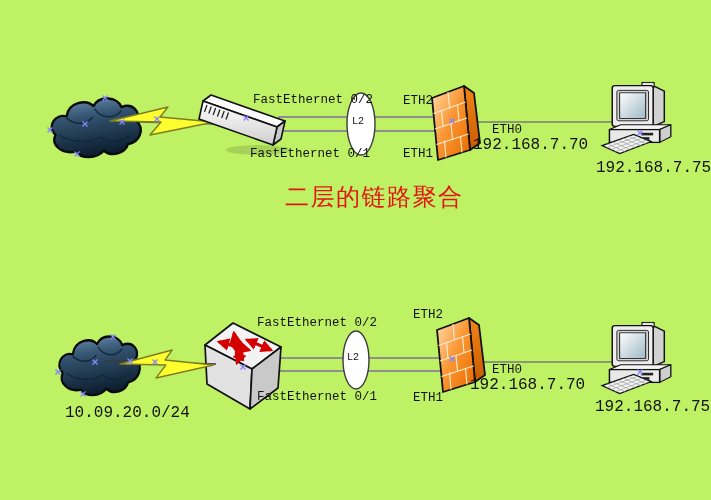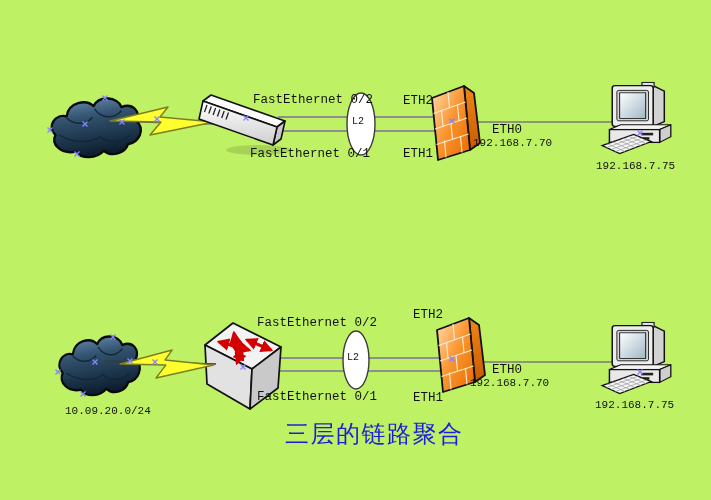--- a/index.html
+++ b/index.html
@@ -1,20 +1,20 @@
 <!DOCTYPE html>
 <html><head>
 <meta charset="utf-8">
 <style>
   html,body{margin:0;padding:0;background:#ffffff;}
   .canvas{position:relative;width:711px;height:500px;background:#bef264;overflow:hidden;
           font-family:Liberation Mono, monospace;}
   .shapes{position:absolute;left:0;top:0;width:711px;height:500px;}
   .lbl{position:absolute;font-size:12.5px;color:#121212;white-space:nowrap;line-height:1.1;}
-  .ip{font-size:11px;}
+  .ip{font-size:16px;}
   .l2tag{font-size:10px;}
   .title{position:absolute;font-size:24px;letter-spacing:1.5px;white-space:nowrap;line-height:1.05;}
   .title-red{color:#e41414;}
   .title-blue{color:#1c1ce0;}
 </style>
 </head>
 <body>
 
 <div class="canvas">
 
@@ -158,25 +158,25 @@
 </svg>
 
 <div class="lbl" style="left:253px;top:94px;">FastEthernet 0/2</div>
 <div class="lbl" style="left:250px;top:148px;">FastEthernet 0/1</div>
 <div class="lbl l2tag" style="left:352px;top:116px;">L2</div>
 <div class="lbl" style="left:403px;top:95px;">ETH2</div>
 <div class="lbl" style="left:403px;top:148px;">ETH1</div>
 <div class="lbl" style="left:492px;top:124px;">ETH0</div>
 <div class="lbl ip" style="left:473px;top:137px;">192.168.7.70</div>
 <div class="lbl ip" style="left:596px;top:160px;">192.168.7.75</div>
+<div class="title title-red" style="left:285px;top:186px;">二层的链路聚合</div>
 
 <div class="lbl" style="left:257px;top:317px;">FastEthernet 0/2</div>
 <div class="lbl" style="left:257px;top:391px;">FastEthernet 0/1</div>
 <div class="lbl l2tag" style="left:347px;top:352px;">L2</div>
 <div class="lbl" style="left:413px;top:309px;">ETH2</div>
 <div class="lbl" style="left:413px;top:392px;">ETH1</div>
 <div class="lbl" style="left:492px;top:364px;">ETH0</div>
 <div class="lbl ip" style="left:470px;top:377px;">192.168.7.70</div>
 <div class="lbl ip" style="left:595px;top:399px;">192.168.7.75</div>
 <div class="lbl ip" style="left:65px;top:405px;">10.09.20.0/24</div>
-<div class="title title-blue" style="left:285px;top:423px;">三层的链路聚合</div>
 
 </div>
 
 </body></html>

